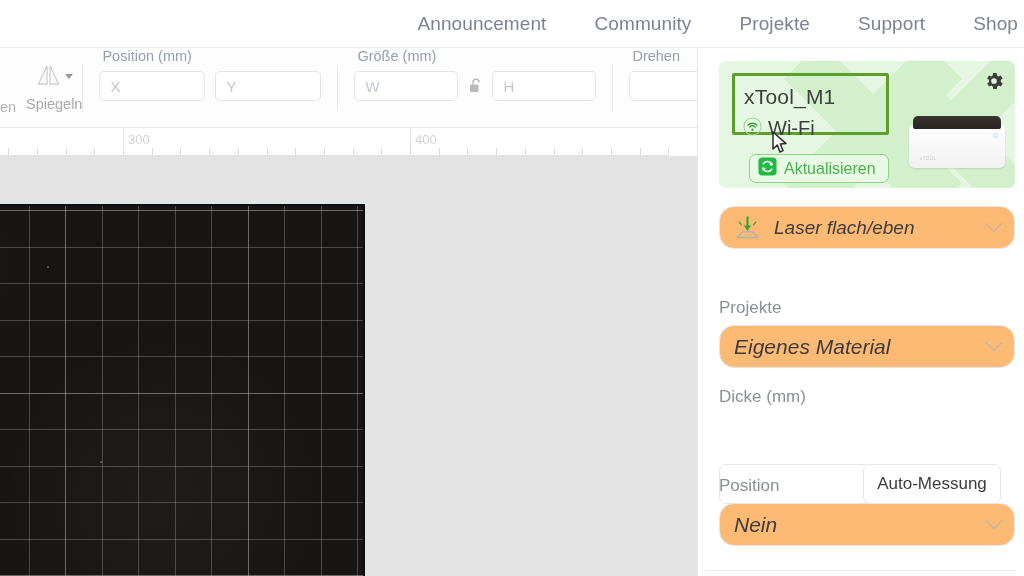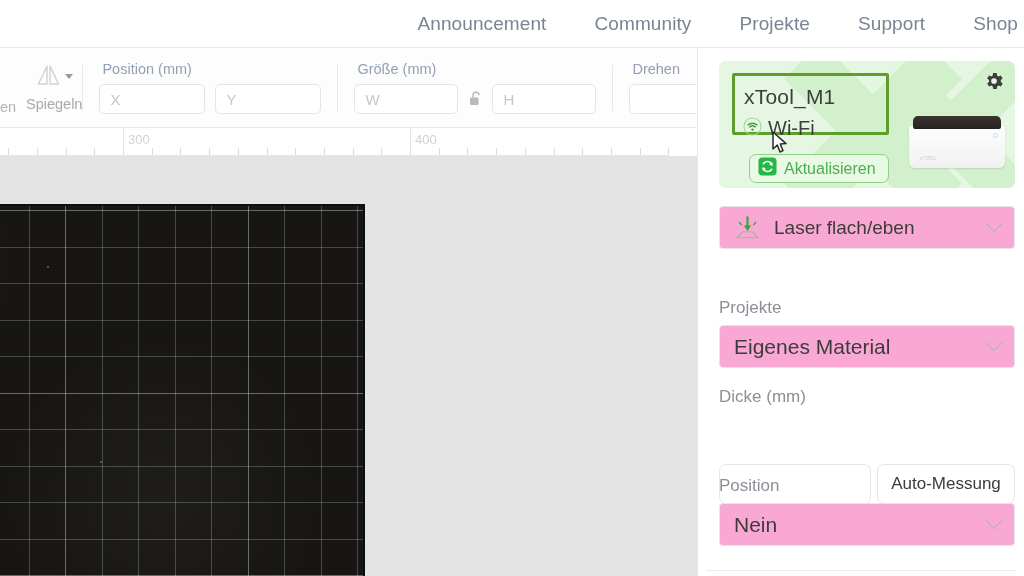--- a/index.html
+++ b/index.html
@@ -44,21 +44,21 @@
     gap: 6px; cursor: pointer;
   }
   .tb-tool .ticon { display: flex; align-items: center; gap: 4px; height: 26px; }
   .tb-tool .tlabel { font-size: 14.5px; color: #a9a9a9; }
   .caret-sm {
     width: 0; height: 0; border-left: 4.5px solid transparent;
     border-right: 4.5px solid transparent; border-top: 5px solid #9a9a9a;
   }
 
   .tb-group { padding: 0 16px; height: 100%; display: flex; flex-direction: column;
-              justify-content: center; gap: 7px; }
+              gap: 7px; }
   .tb-group .glabel { font-size: 14.5px; color: #93a0b4; padding-left: 3px; }
   .tb-group .grow { display: flex; align-items: center; gap: 10px; }
   .tbinput {
     height: 30px; border: 1px solid #e2e5ea; border-radius: 5px;
     background: #fff; display: flex; align-items: center; padding: 0 10px;
   }
   .tbinput span { font-size: 15px; color: #c3c8cf; }
   .w-xy { width: 106px; }
   .w-wh { width: 104px; }
   .w-rot { width: 96px; }
@@ -153,40 +153,40 @@
     border-radius: 50%; border: 1px solid #bcdff0;
   }
   #device-img .dlogo {
     position: absolute; left: 11px; bottom: 7px; font-size: 4.5px; color: #c9c9c9;
     letter-spacing: .4px;
   }
 
   
   .sb-select {
     position: absolute; left: 21px; width: 296px; height: 43px;
-    border: 1px solid #e4e6ea; border-radius: 4px; background: #f9a8d4;
-    display: flex; align-items: center; padding: 0 14px; cursor: pointer;
+    border: 1px solid #e4e6ea; border-radius: 15px; background: #fdba74;
+    display: flex; align-items: center; padding: 0 14px; cursor: pointer; font-style: italic;
   }
   .sb-select .sv { font-size: 21px; color: #3c3c3c; flex: 1; }
   .sb-select.big .sv { font-size: 19px; }
   .sb-select .lasericon { margin-right: 13px; display: flex; }
   .chev {
     width: 12px; height: 12px; border-right: 1.6px solid #b0b4ba;
     border-bottom: 1.6px solid #b0b4ba; transform: rotate(45deg) translate(-3px,-3px);
     flex: none;
   }
   .sb-label {
     position: absolute; left: 21px; font-size: 17px; color: #8b8f96;
   }
   #dicke-input {
     position: absolute; left: 21px; top: 416px; width: 152px; height: 40px;
     border: 1px solid #e4e6ea; border-radius: 7px; background: #fff;
   }
   #auto-btn {
-    position: absolute; left: 179px; top: 416px; width: 138px; height: 40px;
+    position: absolute; left: 165px; top: 416px; width: 138px; height: 40px;
     border: 1px solid #e4e6ea; border-radius: 7px; background: #fff;
     display: flex; align-items: center; justify-content: center; cursor: pointer;
   }
   #auto-btn span { font-size: 17px; color: #3c3c3c; }
   #sb-bottom-div {
     position: absolute; left: 8px; top: 522px; width: 310px; height: 1px; background: #ebebeb;
   }
 </style>
 </head>
 <body>

